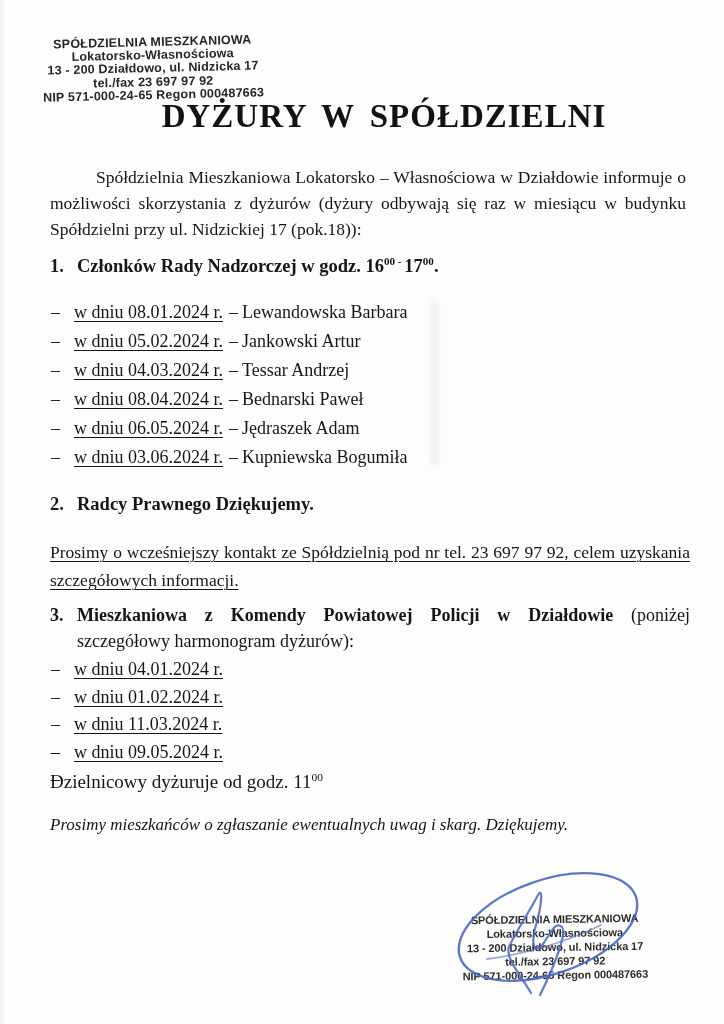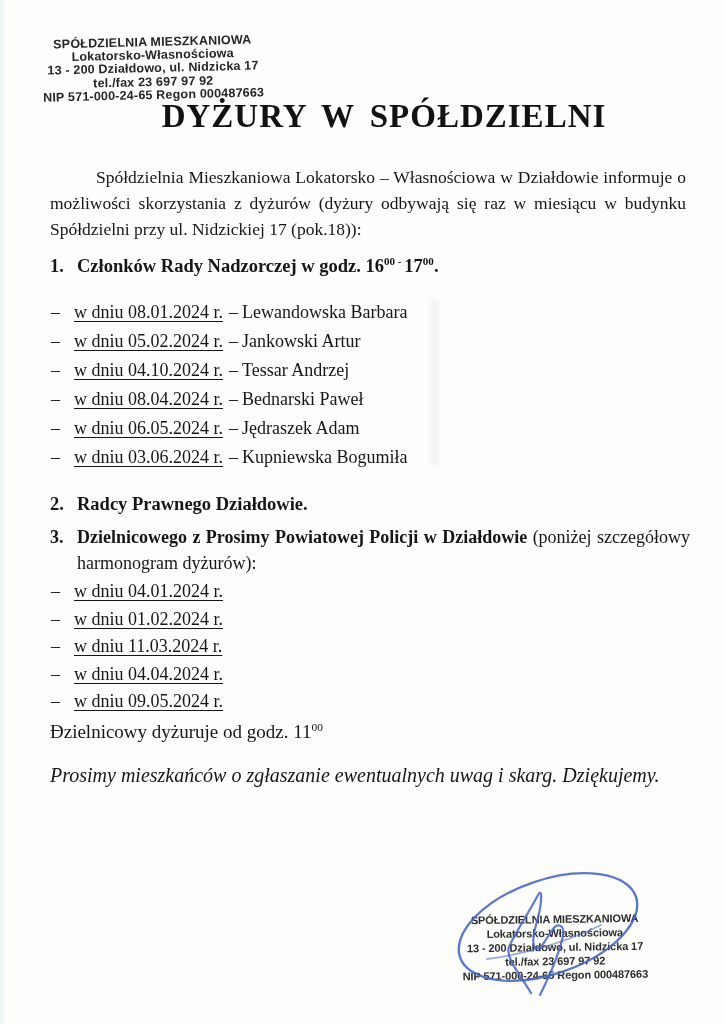--- a/index.html
+++ b/index.html
@@ -92,21 +92,21 @@
     text-align: justify;
     line-height: 26px;
     font-size: 18px;
   }
   .sec3 .num { font-weight: bold; }
   .police { margin-top: 2px; }
   .hours-note { margin: 2px 0 0 0; line-height: 27px; font-size: 19px; }
   .closing {
     margin: 18px 0 0 0;
     font-style: italic;
-    font-size: 20px;
+    font-size: 17px;
     line-height: 24px;
   }
   .stamp-bottom {
     position: absolute;
     left: 450px; top: 912px; width: 210px;
     text-align: center;
     font-family: "Liberation Sans", sans-serif;
     font-weight: bold;
     font-size: 11px;
     line-height: 14px;
@@ -155,56 +155,57 @@
     </div>
 
     <div class="duty-list board">
       <div class="duty-row">
         <span class="bullet">–</span><span class="u">w dniu 08.01.2024 r.</span><span class="duty-sep">–</span><span>Lewandowska Barbara</span>
       </div>
       <div class="duty-row">
         <span class="bullet">–</span><span class="u">w dniu 05.02.2024 r.</span><span class="duty-sep">–</span><span>Jankowski Artur</span>
       </div>
       <div class="duty-row">
-        <span class="bullet">–</span><span class="u">w dniu 04.10.2024 r.</span><span class="duty-sep">–</span><span>Tessar Andrzej</span>
+        <span class="bullet">–</span><span class="u">w dniu 04.03.2024 r.</span><span class="duty-sep">–</span><span>Tessar Andrzej</span>
       </div>
       <div class="duty-row">
         <span class="bullet">–</span><span class="u">w dniu 08.04.2024 r.</span><span class="duty-sep">–</span><span>Bednarski Paweł</span>
       </div>
       <div class="duty-row">
         <span class="bullet">–</span><span class="u">w dniu 06.05.2024 r.</span><span class="duty-sep">–</span><span>Jędraszek Adam</span>
       </div>
       <div class="duty-row">
         <span class="bullet">–</span><span class="u">w dniu 03.06.2024 r.</span><span class="duty-sep">–</span><span>Kupniewska Bogumiła</span>
       </div>
     </div>
 
     <div class="numbered sec-heading sec2">
       <span class="num">2.</span>
-      <span>Radcy Prawnego Działdowie.</span>
-    </div>
-
+      <span>Radcy Prawnego Dziękujemy.</span>
+    </div>
+
+    <p class="contact-note u">Prosimy o wcześniejszy kontakt ze Spółdzielnią pod nr tel. 23 697 97 92, celem uzyskania szczegółowych informacji.</p>
 
     <div class="numbered sec3">
       <span class="num">3.</span>
-      <span><b>Dzielnicowego z Prosimy Powiatowej Policji w Działdowie</b><span> (poniżej szczegółowy harmonogram dyżurów):</span></span>
+      <span><b>Mieszkaniowa z Komendy Powiatowej Policji w Działdowie</b><span> (poniżej szczegółowy harmonogram dyżurów):</span></span>
     </div>
 
     <div class="duty-list police">
       <div class="duty-row">
         <span class="bullet">–</span><span class="u">w dniu 04.01.2024 r.</span>
       </div>
       <div class="duty-row">
         <span class="bullet">–</span><span class="u">w dniu 01.02.2024 r.</span>
       </div>
       <div class="duty-row">
         <span class="bullet">–</span><span class="u">w dniu 11.03.2024 r.</span>
       </div>
       <div class="duty-row">
-        <span class="bullet">–</span><span class="u">w dniu 04.04.2024 r.</span>
+        <span class="bullet">–</span>
       </div>
       <div class="duty-row">
         <span class="bullet">–</span><span class="u">w dniu 09.05.2024 r.</span>
       </div>
       <div class="duty-row">
         <span class="bullet">–</span>
       </div>
     </div>
 
     <p class="hours-note"><span>Dzielnicowy dyżuruje od godz. 11</span><sup>00</sup></p>

